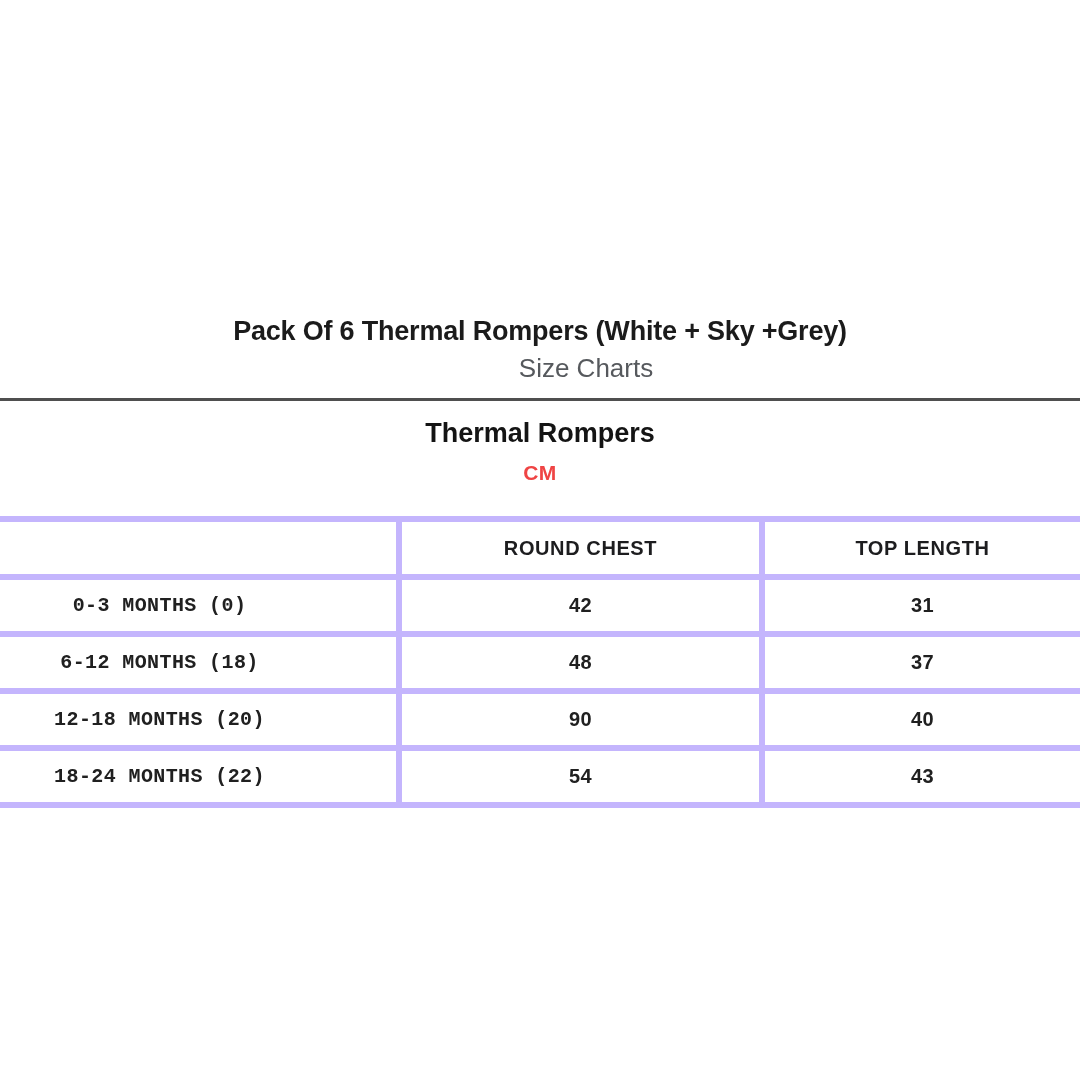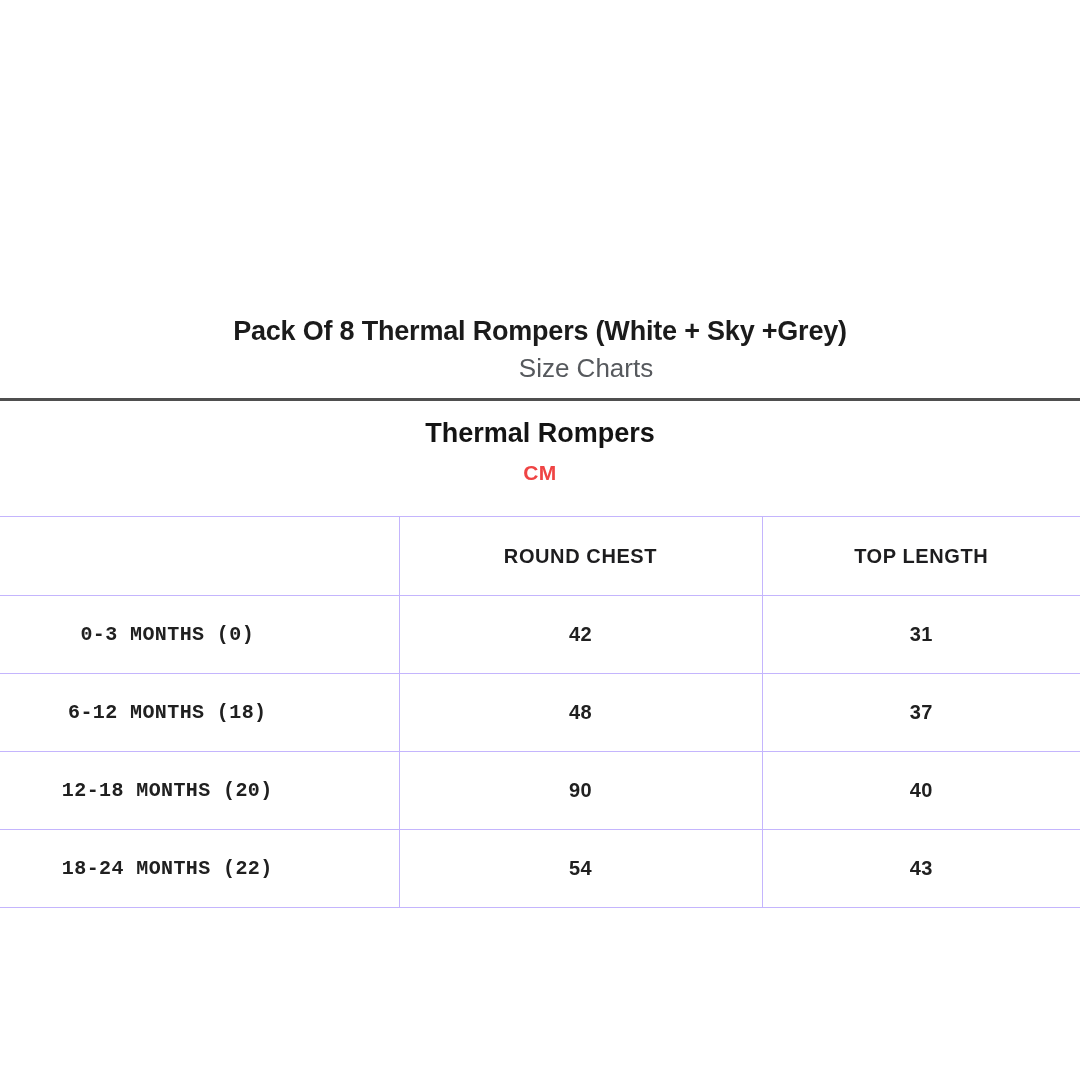--- a/index.html
+++ b/index.html
@@ -67,24 +67,24 @@
     top: 516px;
     left: 0;
     width: 1080px;
     border-collapse: collapse;
     table-layout: fixed;
     color: #202020;
     font-weight: 700;
   }
   table.size-table th,
   table.size-table td {
-    border: 1px solid #c4b5fd;
+    border: 6px solid #c4b5fd;
     text-align: center;
     vertical-align: middle;
-    padding: 16px;
+    padding: 3px;
     overflow: hidden;
     white-space: nowrap;
   }
   table.size-table th:first-child,
   table.size-table td:first-child {
     border-left: none;
   }
   table.size-table th:last-child,
   table.size-table td:last-child {
     border-right: none;
@@ -103,21 +103,21 @@
   table.size-table .c-label {
     padding-right: 80px; 
     font-family: Liberation Mono, monospace;
   }
 </style>
 </head>
 <body>
 
 <div class="canvas">
 
-  <div class="centered-block product-title">Pack Of 8 Thermal Rompers (White + Sky +Grey)</div>
+  <div class="centered-block product-title">Pack Of 6 Thermal Rompers (White + Sky +Grey)</div>
 
   <div class="centered-block size-charts-subtitle">Size Charts</div>
 
   <div class="divider"></div>
 
   <div class="centered-block section-title">Thermal Rompers</div>
 
   <div class="centered-block unit-label">CM</div>
 
   <table class="size-table">

